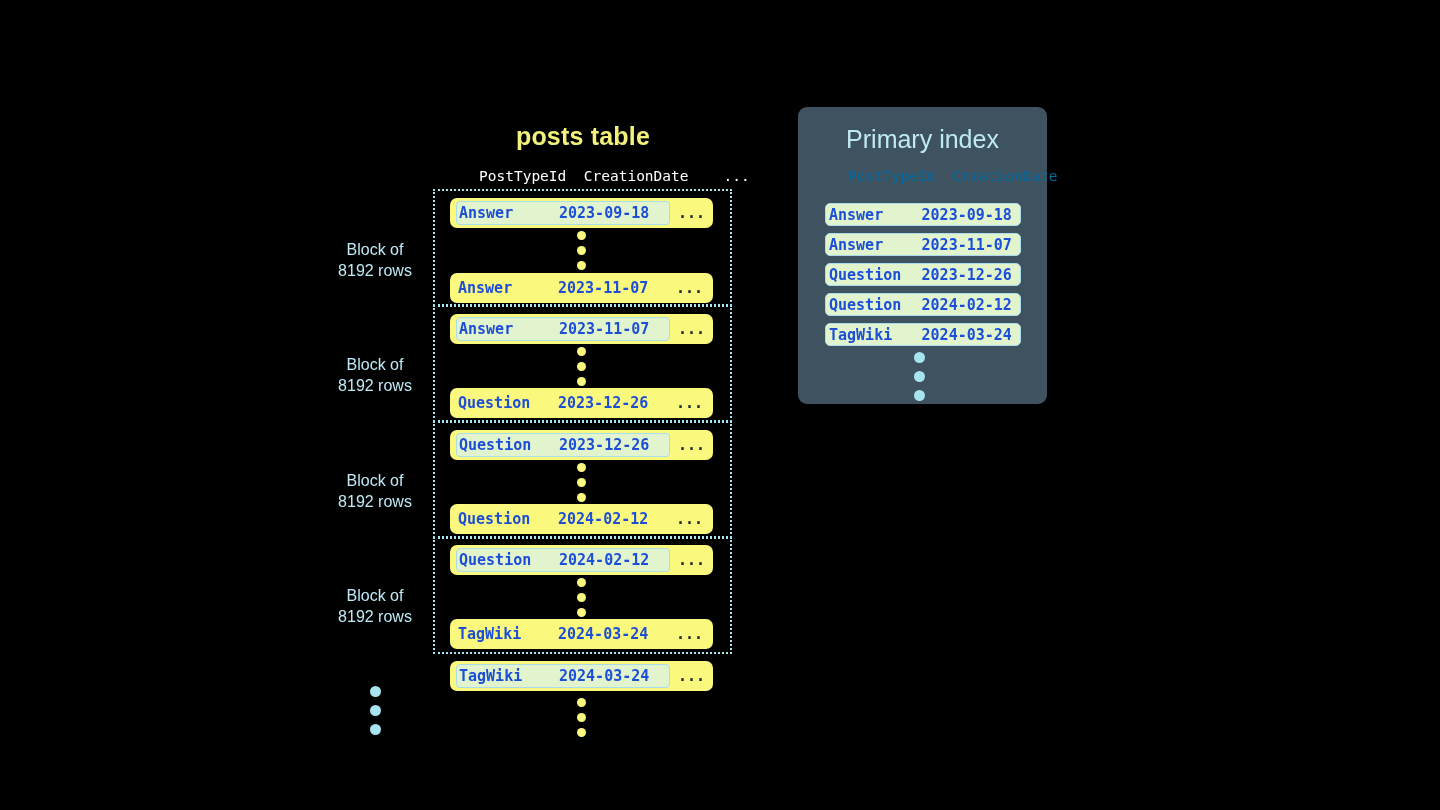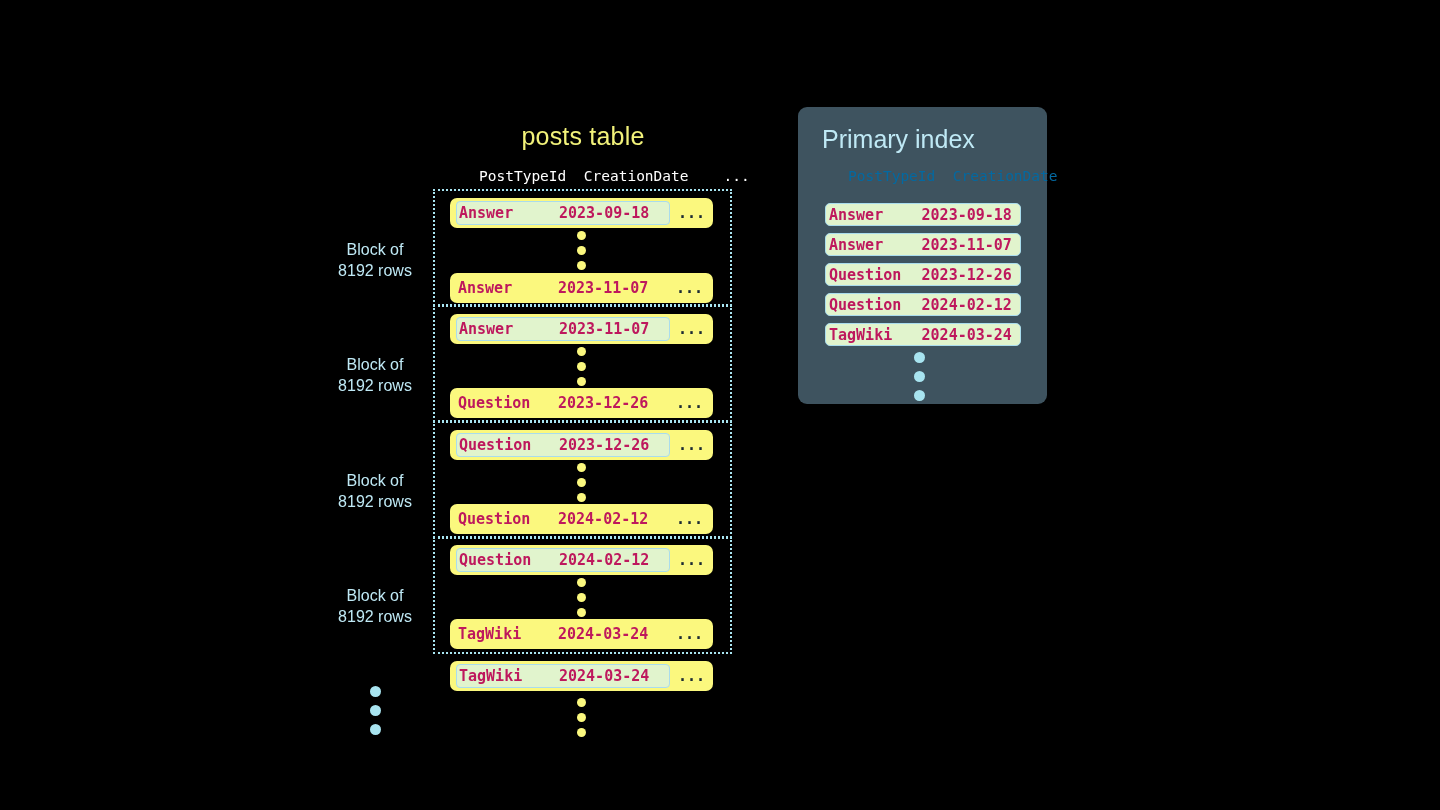--- a/index.html
+++ b/index.html
@@ -19,20 +19,21 @@
   #posts-table-title {
     position: absolute;
     left: 433px;
     top: 122px;
     width: 300px;
     text-align: center;
     color: #f2f27a;
     font-size: 25px;
     font-family: "Liberation Sans", sans-serif;
     letter-spacing: 0.2px;
+    font-weight: bold;
   }
 
   .col-headers {
     position: absolute;
     font-family: "DejaVu Sans Mono", monospace;
     font-size: 14.5px;
     color: #ffffff;
     white-space: pre;
     margin-left: 28px;
   }
@@ -79,21 +80,21 @@
     box-sizing: border-box;
     border-radius: 4px;
   }
   .row.highlight .cells {
     background: #e1f4cd;
     border: 1px solid #a9dced;
   }
   .cell {
     font-family: "DejaVu Sans Mono", monospace;
     font-size: 15px;
-    color: #be185d;
+    color: #1d4ed8;
     white-space: pre;
     font-weight: bold;
   }
   .cell.type { width: 100px; }
   .cell.date { width: 108px; }
   .row .ellipsis {
     font-family: "DejaVu Sans Mono", monospace;
     font-size: 15px;
     color: #1b2a33;
     font-weight: bold;
@@ -140,25 +141,24 @@
     width: 249px;
     height: 297px;
     background: #3e535f;
     border-radius: 9px;
   }
   #index-title {
     position: absolute;
     left: 0;
     top: 18px;
     width: 249px;
-    text-align: left;
+    text-align: center;
     color: #bfe9f5;
     font-size: 25px;
     font-family: "Liberation Sans", sans-serif;
-    margin-left: 24px;
   }
   .index-row {
     position: absolute;
     left: 825px;
     width: 196px;
     height: 23px;
     background: #e1f4cd;
     border: 1px solid #a9dced;
     border-radius: 5px;
     box-sizing: border-box;

